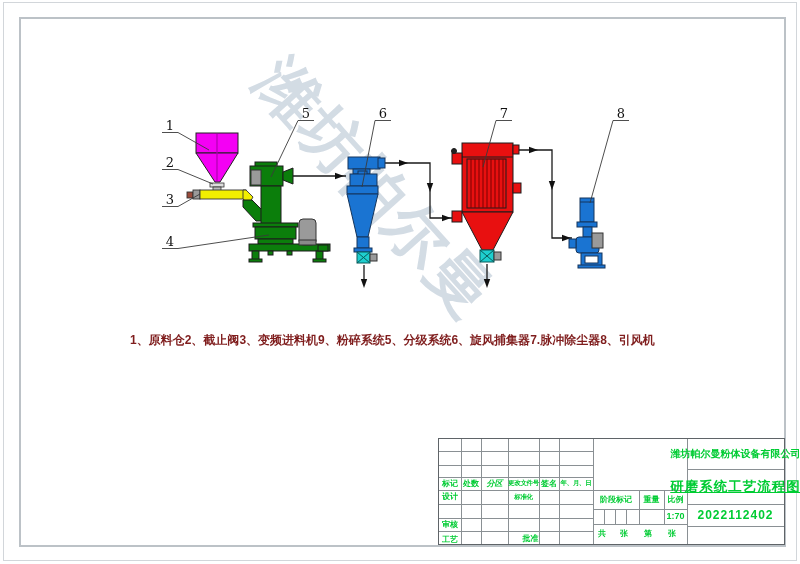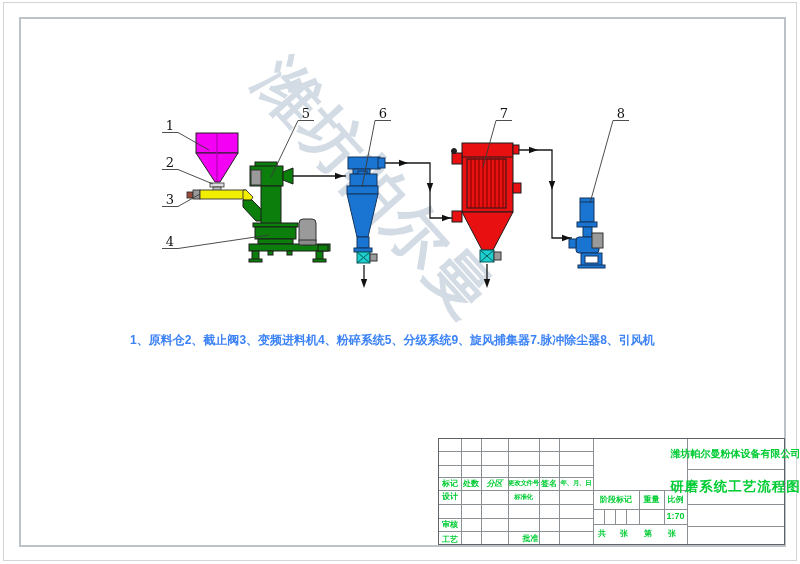--- a/index.html
+++ b/index.html
@@ -7,30 +7,30 @@
         font-family:"Liberation Sans",sans-serif;}
   .sheet-edge{position:absolute;left:3px;top:2px;width:792px;height:557px;border:1px solid #d2d6da;}
   .frame{position:absolute;left:19px;top:17px;width:763px;height:526px;border:2px solid #bcc2c7;}
   .watermark{position:absolute;left:205px;top:148px;width:340px;height:80px;
              transform:rotate(48deg);transform-origin:center;
              font-size:62px;font-weight:bold;letter-spacing:2px;line-height:80px;text-align:center;
              color:var(--watermark,#ccd6e0);opacity:.85;white-space:nowrap;user-select:none;}
   svg.diagram{position:absolute;left:0;top:0;}
   svg text{font-family:"DejaVu Serif","Liberation Serif",serif;}
   .legend{position:absolute;left:130px;top:332px;width:490px;display:flex;
-          justify-content:space-between;font-size:12px;font-weight:bold;color:#3b82f6;white-space:nowrap;}
+          justify-content:space-between;font-size:12px;font-weight:bold;color:#7f1d1d;white-space:nowrap;}
   .titleblock{position:absolute;left:438px;top:438px;width:345px;height:105px;
               border:1px solid #5f6468;box-sizing:content-box;background:transparent;}
   .vl{position:absolute;width:1px;background:#8a9094;}
   .hl{position:absolute;height:1px;background:#8a9094;}
   .cell{position:absolute;display:flex;align-items:center;justify-content:center;
         color:var(--annotation-green,#00cc33);font-weight:bold;font-size:8px;line-height:1;white-space:nowrap;}
   .cell.xs{font-size:6.5px;letter-spacing:-.3px;}
   .cell.company{font-size:10px;}
-  .cell.dtitle{font-size:13.5px;letter-spacing:1px;}
+  .cell.dtitle{font-size:13.5px;letter-spacing:1px;text-decoration:underline;}
   .cell.dnum{font-size:12px;letter-spacing:1px;}
   .cell.scaleval{font-size:9px;}
 </style>
 </head>
 <body>
 
 <div class="page">
 
   <div class="sheet-edge"></div>
   <div class="frame"></div>
@@ -177,23 +177,23 @@
       <text x="383" y="118">6</text>
       <text x="504" y="118">7</text>
       <text x="621" y="118">8</text>
     </g>
   </svg>
 
   <div class="legend">
     <span>1、原料仓</span>
     <span>2、截止阀</span>
     <span>3、变频进料机</span>
-    <span>4、粉碎系统</span>
+    <span>9、粉碎系统</span>
     <span>5、分级系统</span>
-    <span>9、旋风捕集器</span>
+    <span>6、旋风捕集器</span>
     <span>7.脉冲除尘器</span>
     <span>8、引风机</span>
   </div>
 
   <div class="titleblock">
 
     <div class="vl" style="left:22px;top:0;height:105px;"></div>
     <div class="vl" style="left:42px;top:0;height:105px;"></div>
     <div class="vl" style="left:69px;top:0;height:105px;"></div>
     <div class="vl" style="left:100px;top:0;height:105px;"></div>
@@ -233,15 +233,16 @@
     <div class="cell" style="left:154px;top:51px;width:46px;height:19px;">阶段标记</div>
     <div class="cell" style="left:200px;top:51px;width:25px;height:19px;">重量</div>
     <div class="cell" style="left:225px;top:51px;width:23px;height:19px;text-align:right;">比例</div>
     <div class="cell scaleval" style="left:225px;top:70px;width:23px;height:15px;">1:70</div>
     <div class="cell" style="left:154px;top:85px;width:18px;height:20px;">共</div>
     <div class="cell" style="left:176px;top:85px;width:18px;height:20px;">张</div>
     <div class="cell" style="left:200px;top:85px;width:18px;height:20px;">第</div>
     <div class="cell" style="left:224px;top:85px;width:18px;height:20px;">张</div>
     <div class="cell company" style="left:248px;top:2px;width:97px;height:26px;">潍坊帕尔曼粉体设备有限公司</div>
     <div class="cell dtitle" style="left:248px;top:30px;width:97px;height:35px;">研磨系统工艺流程图</div>
+    <div class="cell dnum" style="left:248px;top:65px;width:97px;height:22px;">2022112402</div>
   </div>
 
 </div>
 
 </body></html>

